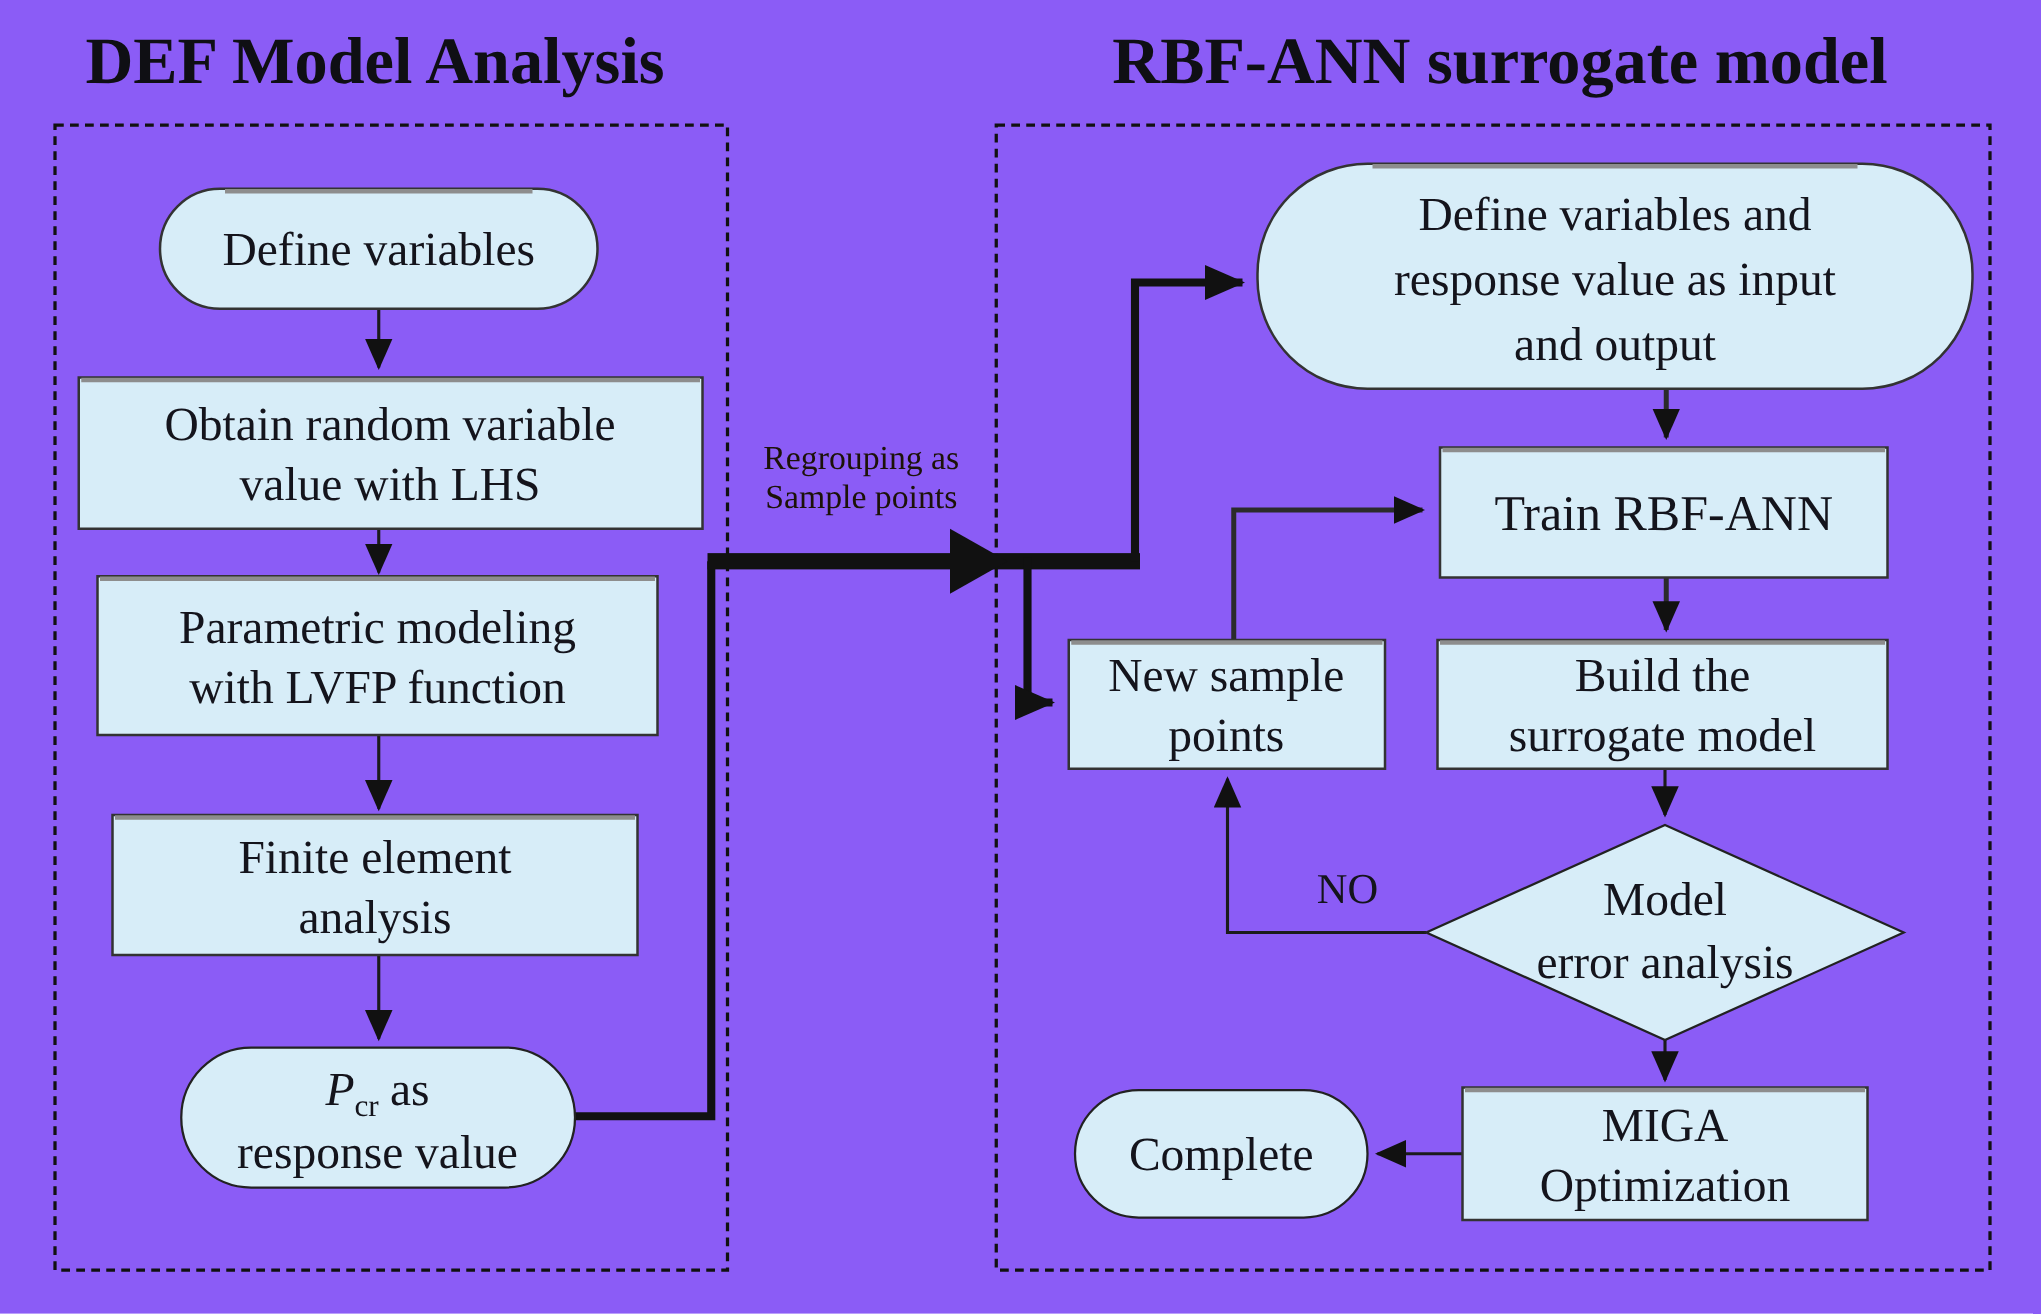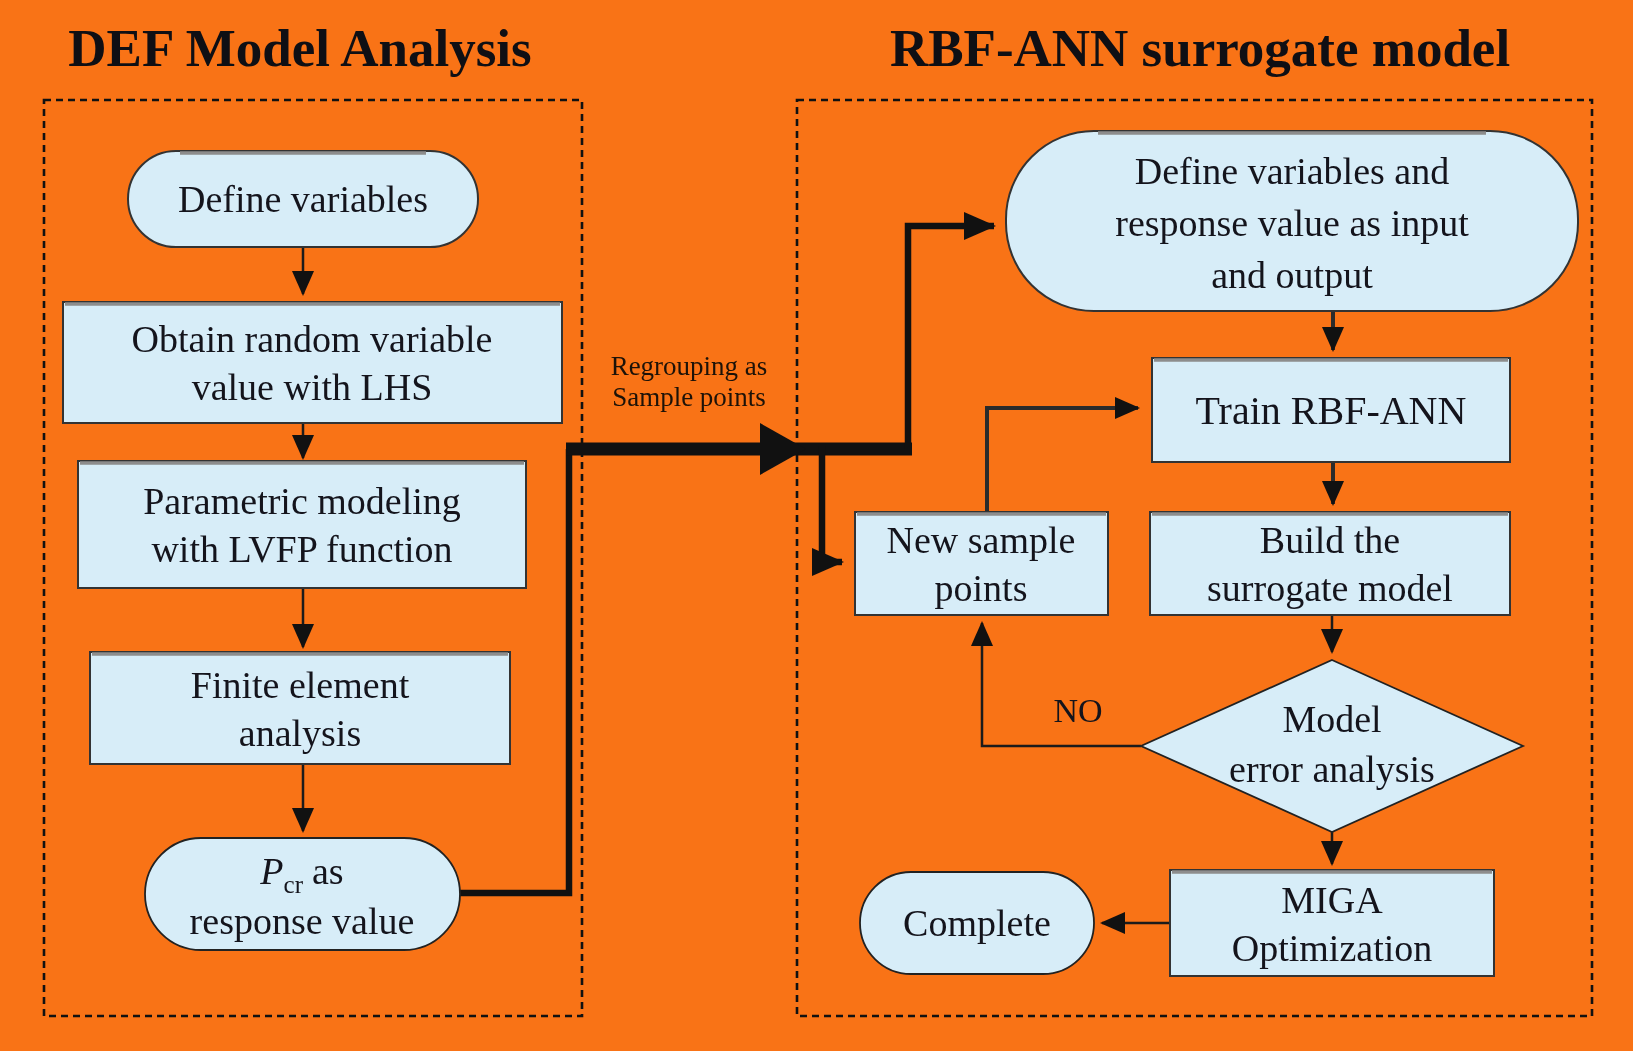--- a/index.html
+++ b/index.html
@@ -1,16 +1,16 @@
 <!DOCTYPE html>
 <html><head>
 <meta charset="utf-8">
 <style>
   html, body { margin: 0; padding: 0; background: #ffffff; }
-  .stage { width: 1633px; height: 1051px; position: relative; background: #f97316; }
+  .stage { width: 1633px; height: 1051px; position: relative; background: #8b5cf6; }
   svg { display: block; }
   .title {
     font-family: "Liberation Serif", "DejaVu Serif", serif;
     font-weight: bold;
     font-size: 53px;
     fill: #0f0f14;
   }
   .node {
     fill: #d7edf8;
     stroke: #333333;

